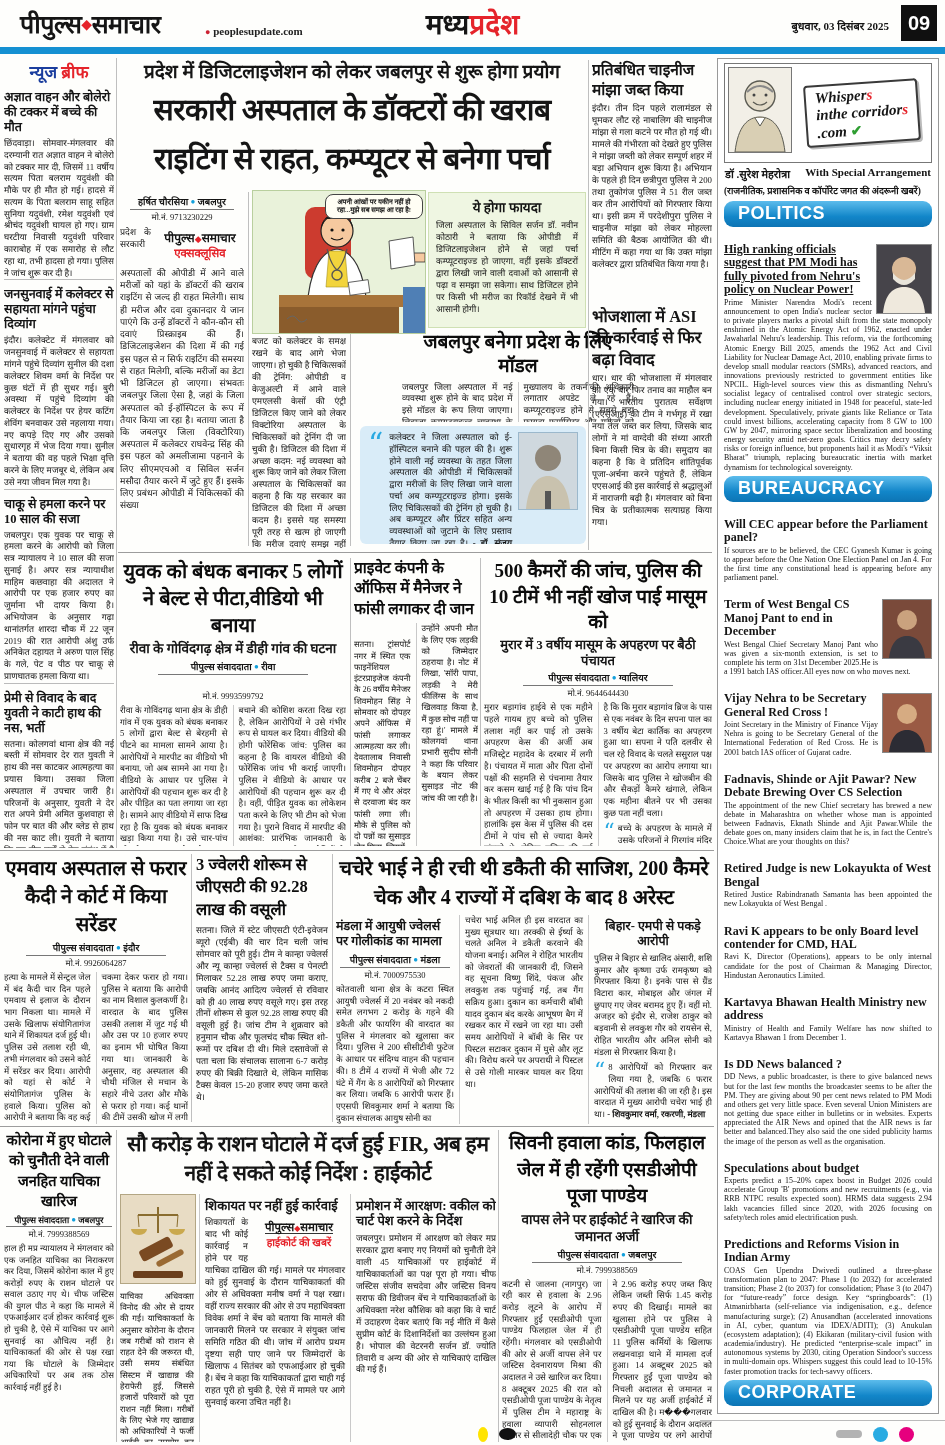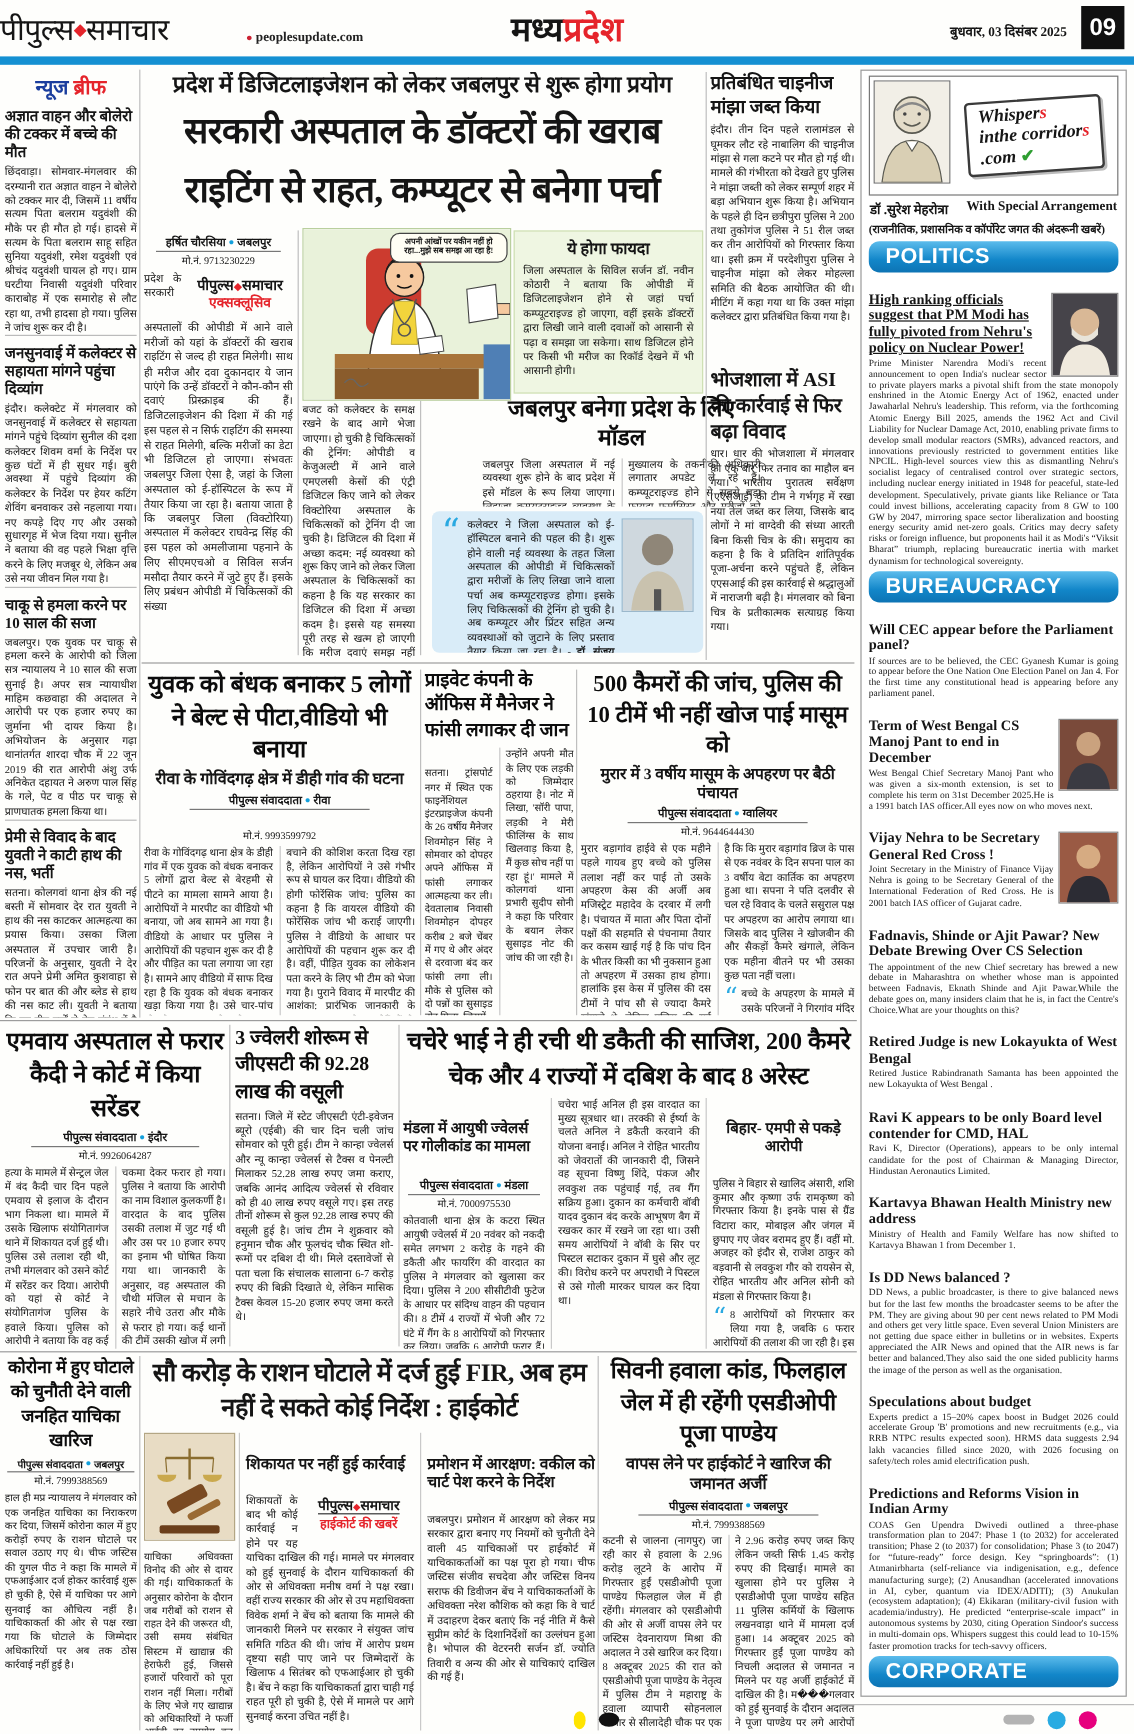--- a/index.html
+++ b/index.html
@@ -14,21 +14,21 @@
   .cols>div+div{border-left:1px solid #c9c9c9;padding-left:5px;margin-left:5px;}
   .byline{font-size:9.5px;font-weight:bold;text-align:center;border-bottom:1px solid #777;
           padding-bottom:1px;margin:3px 10px 1px;white-space:nowrap;}
   .mob{font-size:8.5px;text-align:center;margin-bottom:4px;}
   .dot{color:#13a0dc;font-size:8px;vertical-align:1px;}
   .sub{font-weight:bold;font-size:13.5px;line-height:1.25;text-align:center;margin:2px 0;}
   .vl{position:absolute;width:1px;background:#bfbfbf;}
   .hlne{position:absolute;height:1px;background:#9c9c9c;}
   
   #mast{left:0;top:0;width:945px;height:47px;}
-  #mlogo{position:absolute;left:0;top:6px;font-size:25px;font-weight:normal;letter-spacing:-.5px;}
+  #mlogo{position:absolute;left:20px;top:6px;font-size:25px;font-weight:bold;letter-spacing:-.5px;}
   #msite{position:absolute;left:205px;top:25px;font-size:11px;font-weight:bold;color:#222;}
   #mregion{position:absolute;left:0;right:0;top:4px;text-align:center;font-size:28px;font-weight:bold;}
   #mdate{position:absolute;right:56px;top:18px;font-size:11px;font-weight:bold;}
   #mpage{position:absolute;right:8px;top:5px;width:36px;height:36px;background:#101010;color:#fff;
          font:bold 20px "Liberation Sans",sans-serif;display:flex;align-items:center;justify-content:center;}
   #bluebar{position:absolute;left:0;top:47px;width:945px;height:7px;background:#1590d2;}
   .red{color:#e5242b;}
   .blue{color:#1b3e9e;}
   
   #brief .bf-h{font-size:12.5px;font-weight:bold;line-height:1.2;margin:7px 0 3px;}
@@ -70,21 +70,21 @@
   .rail-h{font-size:12px;font-weight:bold;line-height:1.12;margin:16px 0 1px;}
   .rail-b{font-size:7.9px;line-height:1.16;text-align:justify;}
   .underl{text-decoration:underline;}
   .photo-r{float:right;margin:1px 0 2px 4px;border:1px solid #888;}
   .greenchk{color:#2f9e32;font-weight:bold;font-style:normal;font-size:14px;}
   
   .bighead{font-size:21px;font-weight:bold;line-height:1.4;text-align:center;letter-spacing:-.3px;}
   .hclogo{float:right;width:92px;text-align:center;margin:3px 0 3px 5px;}
   .hclogo .l1{font-size:11.5px;font-weight:bold;border-bottom:1px solid #333;white-space:nowrap;}
   .hclogo .l2{font-size:10.5px;font-weight:bold;color:#e5242b;}
-  .subh2{font-weight:bold;font-size:12.5px;line-height:1.2;margin:18px 0;}
+  .subh2{font-weight:bold;font-size:12.5px;line-height:1.2;margin:4px 0;}
   
   .regdot{display:inline-block;width:15px;height:15px;border-radius:50%;margin-right:7px;vertical-align:middle;}
   .regbar{display:inline-block;width:26px;height:8px;border-radius:4px;margin-right:7px;vertical-align:middle;background:#b3b3b3;}
 </style>
 </head>
 <body>
 
 <div id="page">
 
   <div class="abs" id="mast">

